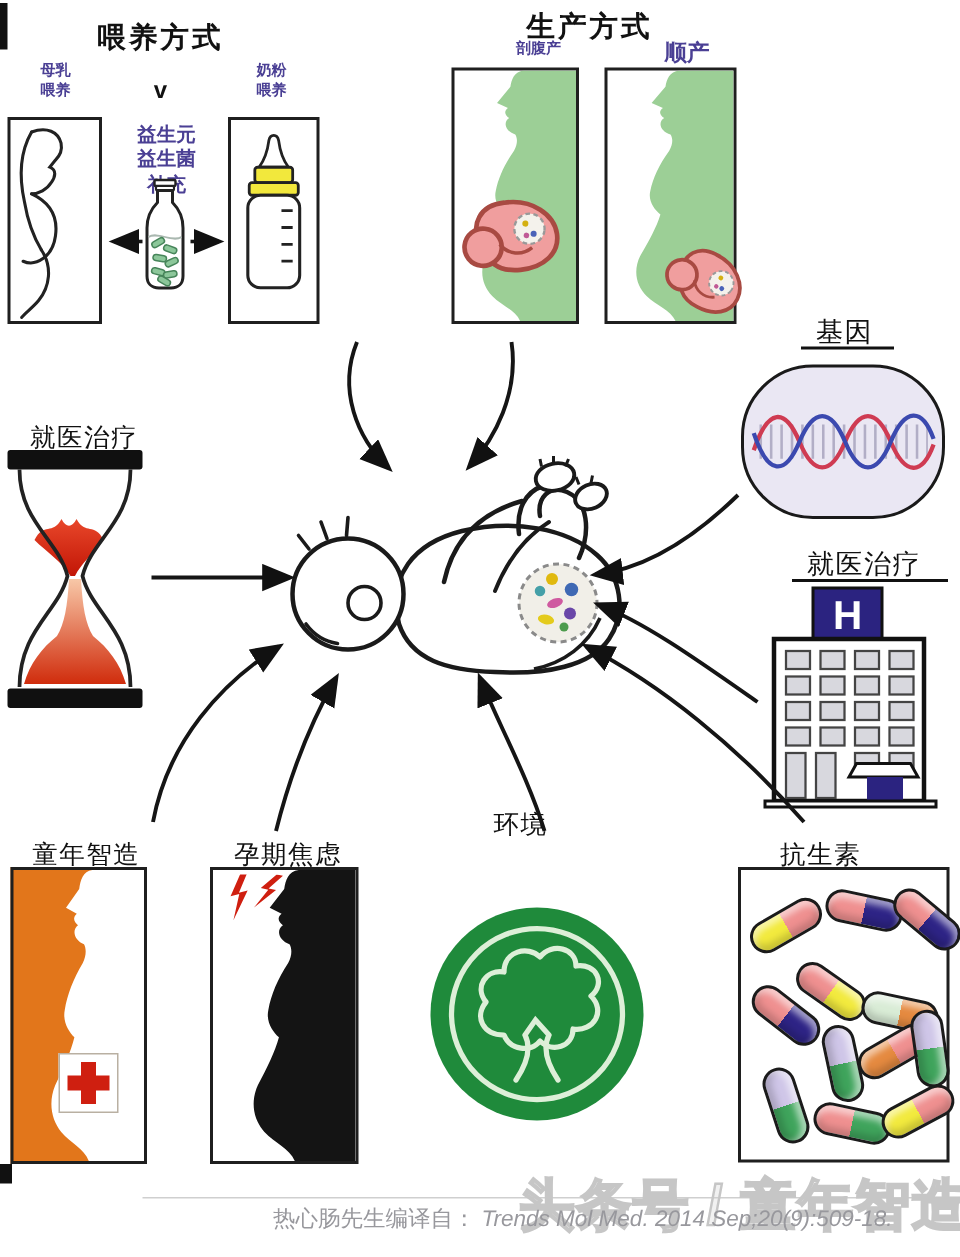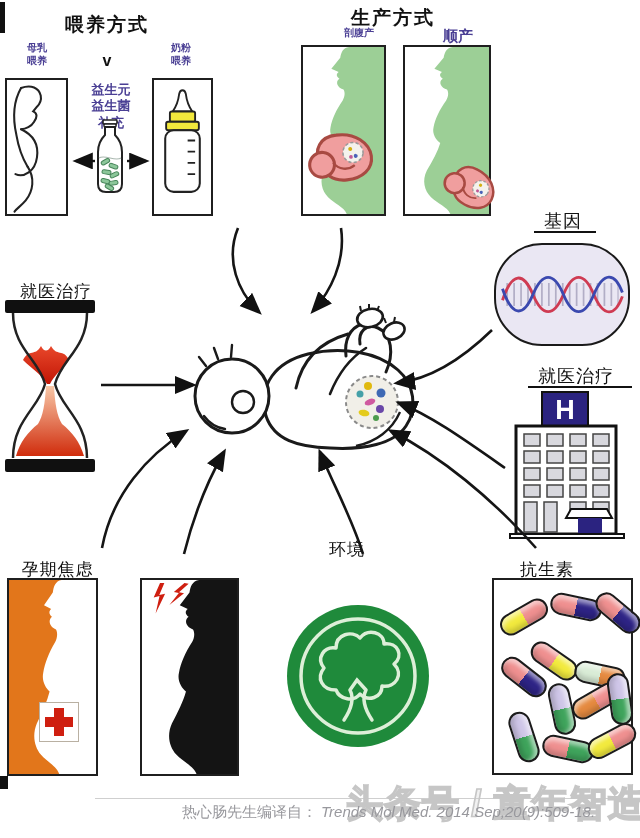--- a/index.html
+++ b/index.html
@@ -260,21 +260,22 @@
       <circle cx="188" cy="88" r="4" fill="#e0b90f"></circle>
       <circle cx="201" cy="95" r="4.5" fill="#3f69b4"></circle>
       <circle cx="180" cy="96" r="3.5" fill="#45a0a8"></circle>
       <ellipse cx="190" cy="104" rx="5.5" ry="3" fill="#cf5aa0" transform="rotate(-20 190 104)"></ellipse>
       <circle cx="200" cy="111" r="4" fill="#6a47a8"></circle>
       <ellipse cx="184" cy="115" rx="5.5" ry="3.2" fill="#e4cb1c" transform="rotate(12 184 115)"></ellipse>
       <circle cx="196" cy="120" r="3" fill="#4d9c4d"></circle>
     </g>
   </svg>
 
-  <div class="abs ctr blabel infect-label">孕期焦虑</div>
+  <div class="abs ctr blabel infect-label">童年智造</div>
+  <div class="abs ctr blabel anx-label">孕期焦虑</div>
   <div class="abs ctr blabel env-label">环境</div>
   <div class="abs ctr blabel anti-label">抗生素</div>
 
   <div class="abs box infect-box">
     <svg class="preg-svg" viewBox="0 0 100 200" preserveAspectRatio="none" width="80" height="194">
       <path fill="#fff" d="M100,0 L57,0 C49,1 47,7 46,13 L35,26 L44,30 C40,33 42,36 45,38 C39,42 43,49 50,51 C52,54 52,59 49,64 C41,75 36,86 34,96 C32,104 37,111 42,115 C39,125 33,136 26,148 C20,160 23,172 31,180 C39,188 50,191 54,200 L100,200 Z"></path>
     </svg>
     <div class="abs cross-square">
       <div class="cross-v"></div>
         <div class="cross-h"></div>

